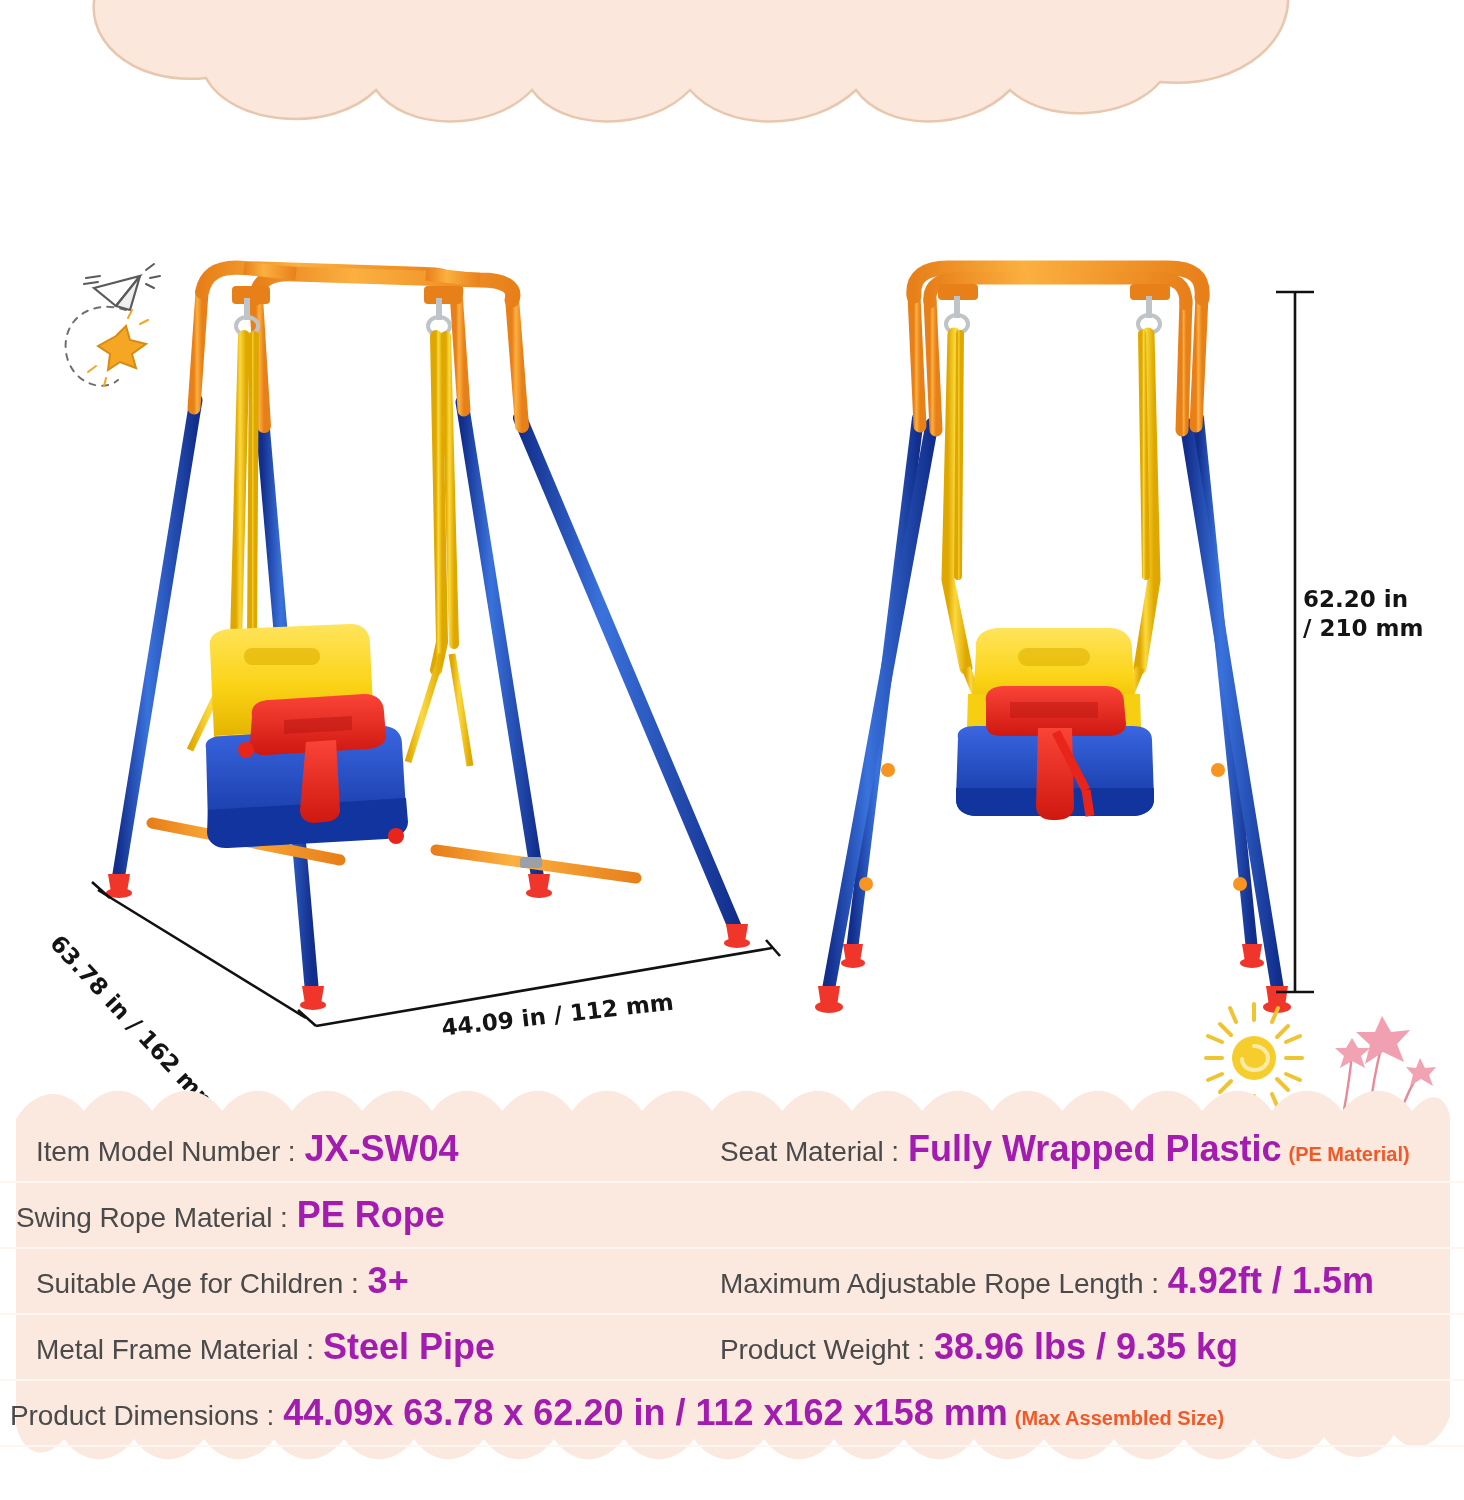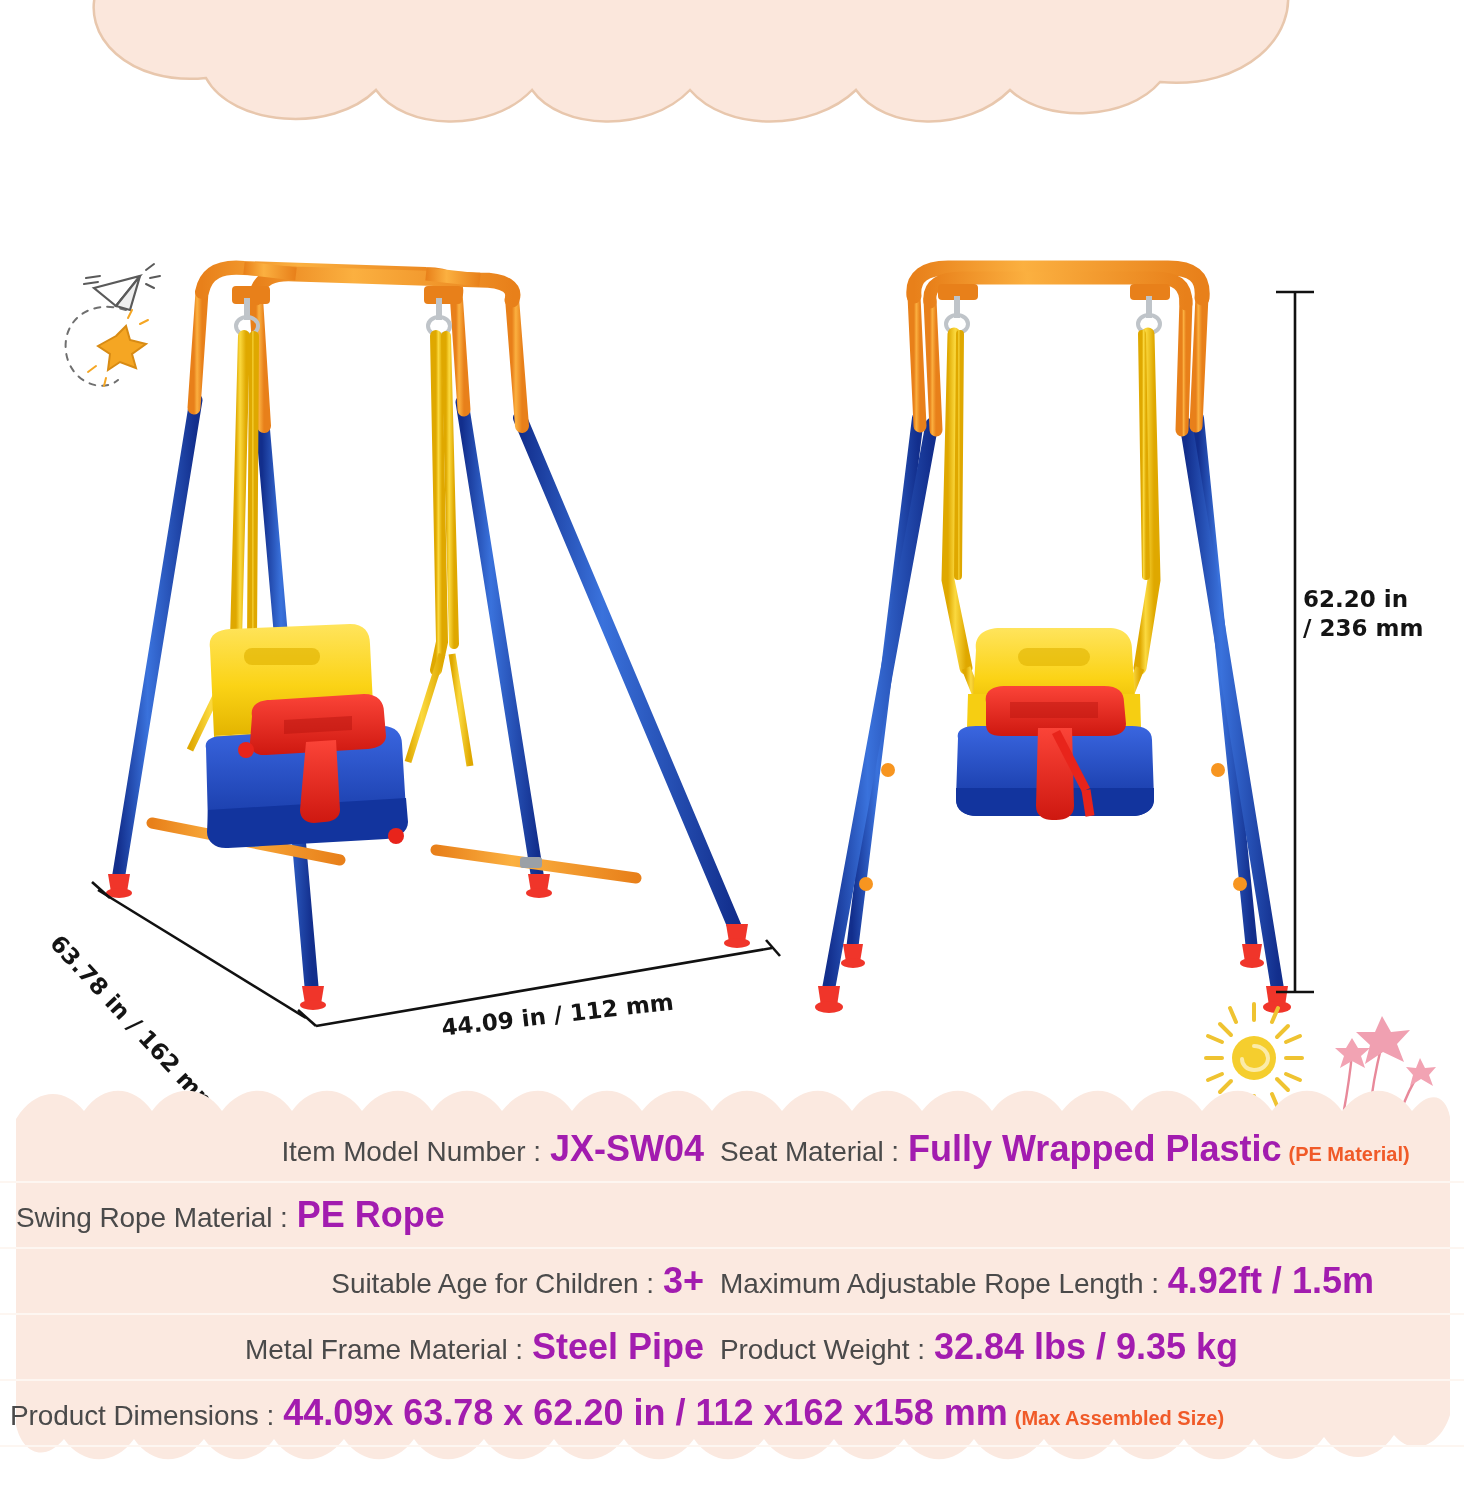--- a/index.html
+++ b/index.html
@@ -76,21 +76,21 @@
     border-bottom: 2px solid #fdf6f1;
   }
   .spec-row:last-child { border-bottom: 2px solid #fdf6f1; }
 
   .spec-cell {
     display: flex;
     align-items: baseline;
     padding-left: 36px;
     flex: 0 0 auto;
   }
-  .spec-cell.left  { width: 704px; justify-content: flex-end; }
+  .spec-cell.left  { width: 704px; }
   .spec-cell.right { width: 760px; padding-left: 16px; }
   .spec-cell.full  { width: 1464px; padding-left: 10px; }
 
   .spec-label {
     font-family: "Liberation Sans", sans-serif;
     font-size: 28px;
     color: #4a4a4a;
     letter-spacing: -0.1px;
     white-space: nowrap;
   }
@@ -347,21 +347,21 @@
         <path d="M 1276 742 L 1314 742"></path>
       </g>
     </g>
   </svg>
 </div>
 
 <div class="dim-label dim-depth">63.78 in / 162 mm</div>
 <div class="dim-label dim-width">44.09 in / 112 mm</div>
 <div class="dim-label dim-height">
   <div>62.20 in</div>
-  <div>/ 236 mm</div>
+  <div>/ 210 mm</div>
 </div>
 
 <div class="doodle doodle-plane-star">
   <svg viewBox="0 0 150 150">
 
     <path d="M 68 62 C 30 50 4 74 8 104 C 12 134 44 146 60 132" fill="none" stroke="#6f6f6f" stroke-width="2" stroke-dasharray="6 7" stroke-linecap="round"></path>
 
     <g>
       <path d="M 36 40 L 82 28 L 58 58 Z" fill="#ffffff" stroke="#5a5a5a" stroke-width="2.2"></path>
       <path d="M 58 58 L 82 28 L 72 62 Z" fill="#efefef" stroke="#5a5a5a" stroke-width="2.2"></path>
@@ -494,21 +494,21 @@
       </div>
     </div>
 
     <div class="spec-row">
       <div class="spec-cell left">
         <span class="spec-label">Metal Frame Material :</span>
         <span class="spec-value">Steel Pipe</span>
       </div>
       <div class="spec-cell right">
         <span class="spec-label">Product Weight :</span>
-        <span class="spec-value">32.84 lbs / 9.35 kg</span>
+        <span class="spec-value">38.96 lbs / 9.35 kg</span>
       </div>
     </div>
 
     <div class="spec-row">
       <div class="spec-cell full">
         <span class="spec-label">Product Dimensions :</span>
         <span class="spec-value">44.09x 63.78 x 62.20 in / 112 x162 x158 mm</span>
         <span class="spec-note">(Max Assembled Size)</span>
       </div>
     </div>

